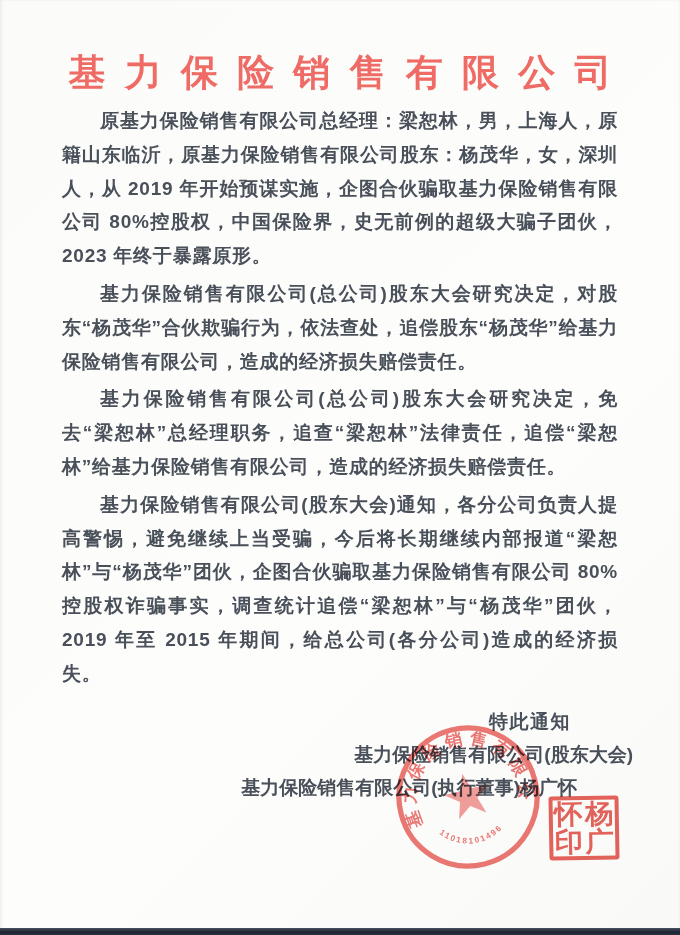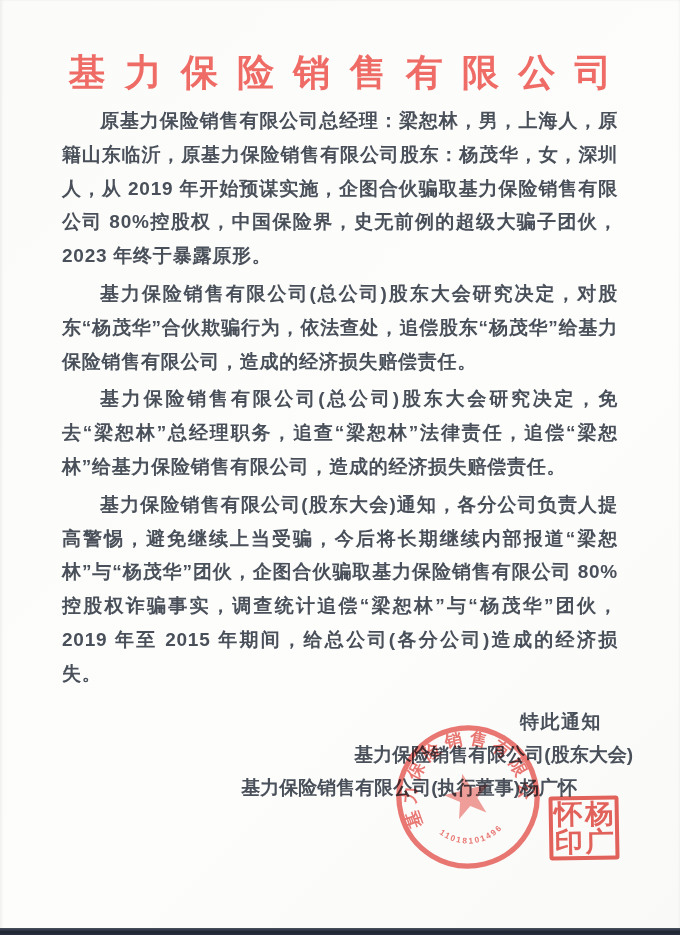--- a/index.html
+++ b/index.html
@@ -24,21 +24,21 @@
   .slogan-2{
     margin:12px 62px 0;padding-left:18px;font-size:20px;line-height:26px;
     letter-spacing:.30em;color:#454c57;white-space:nowrap;
   }
   .body-text{margin:10px 62px 0;font-size:19px;line-height:33.8px;text-align:justify;letter-spacing:.04em;}
   .body-text p{margin:0 0 4px;text-indent:2em;}
   .sign-block{
     position:relative;z-index:1;margin:14px 0 0;display:flex;flex-direction:column;
     align-items:flex-end;font-size:19px;line-height:33px;
   }
-  .sign-closing{margin-right:78px;letter-spacing:.08em;}
+  .sign-closing{margin-right:109px;letter-spacing:.08em;}
   .sign-company{margin-right:47px;}
   .sign-director{margin-right:103px;}
   
   .seal-round{
     position:absolute;left:393px;top:722px;width:150px;height:150px;z-index:2;
     transform:rotate(-14deg);opacity:.82;mix-blend-mode:multiply;pointer-events:none;
   }
   
   .seal-square{
     position:absolute;left:549px;top:796px;width:62px;height:56px;z-index:2;

